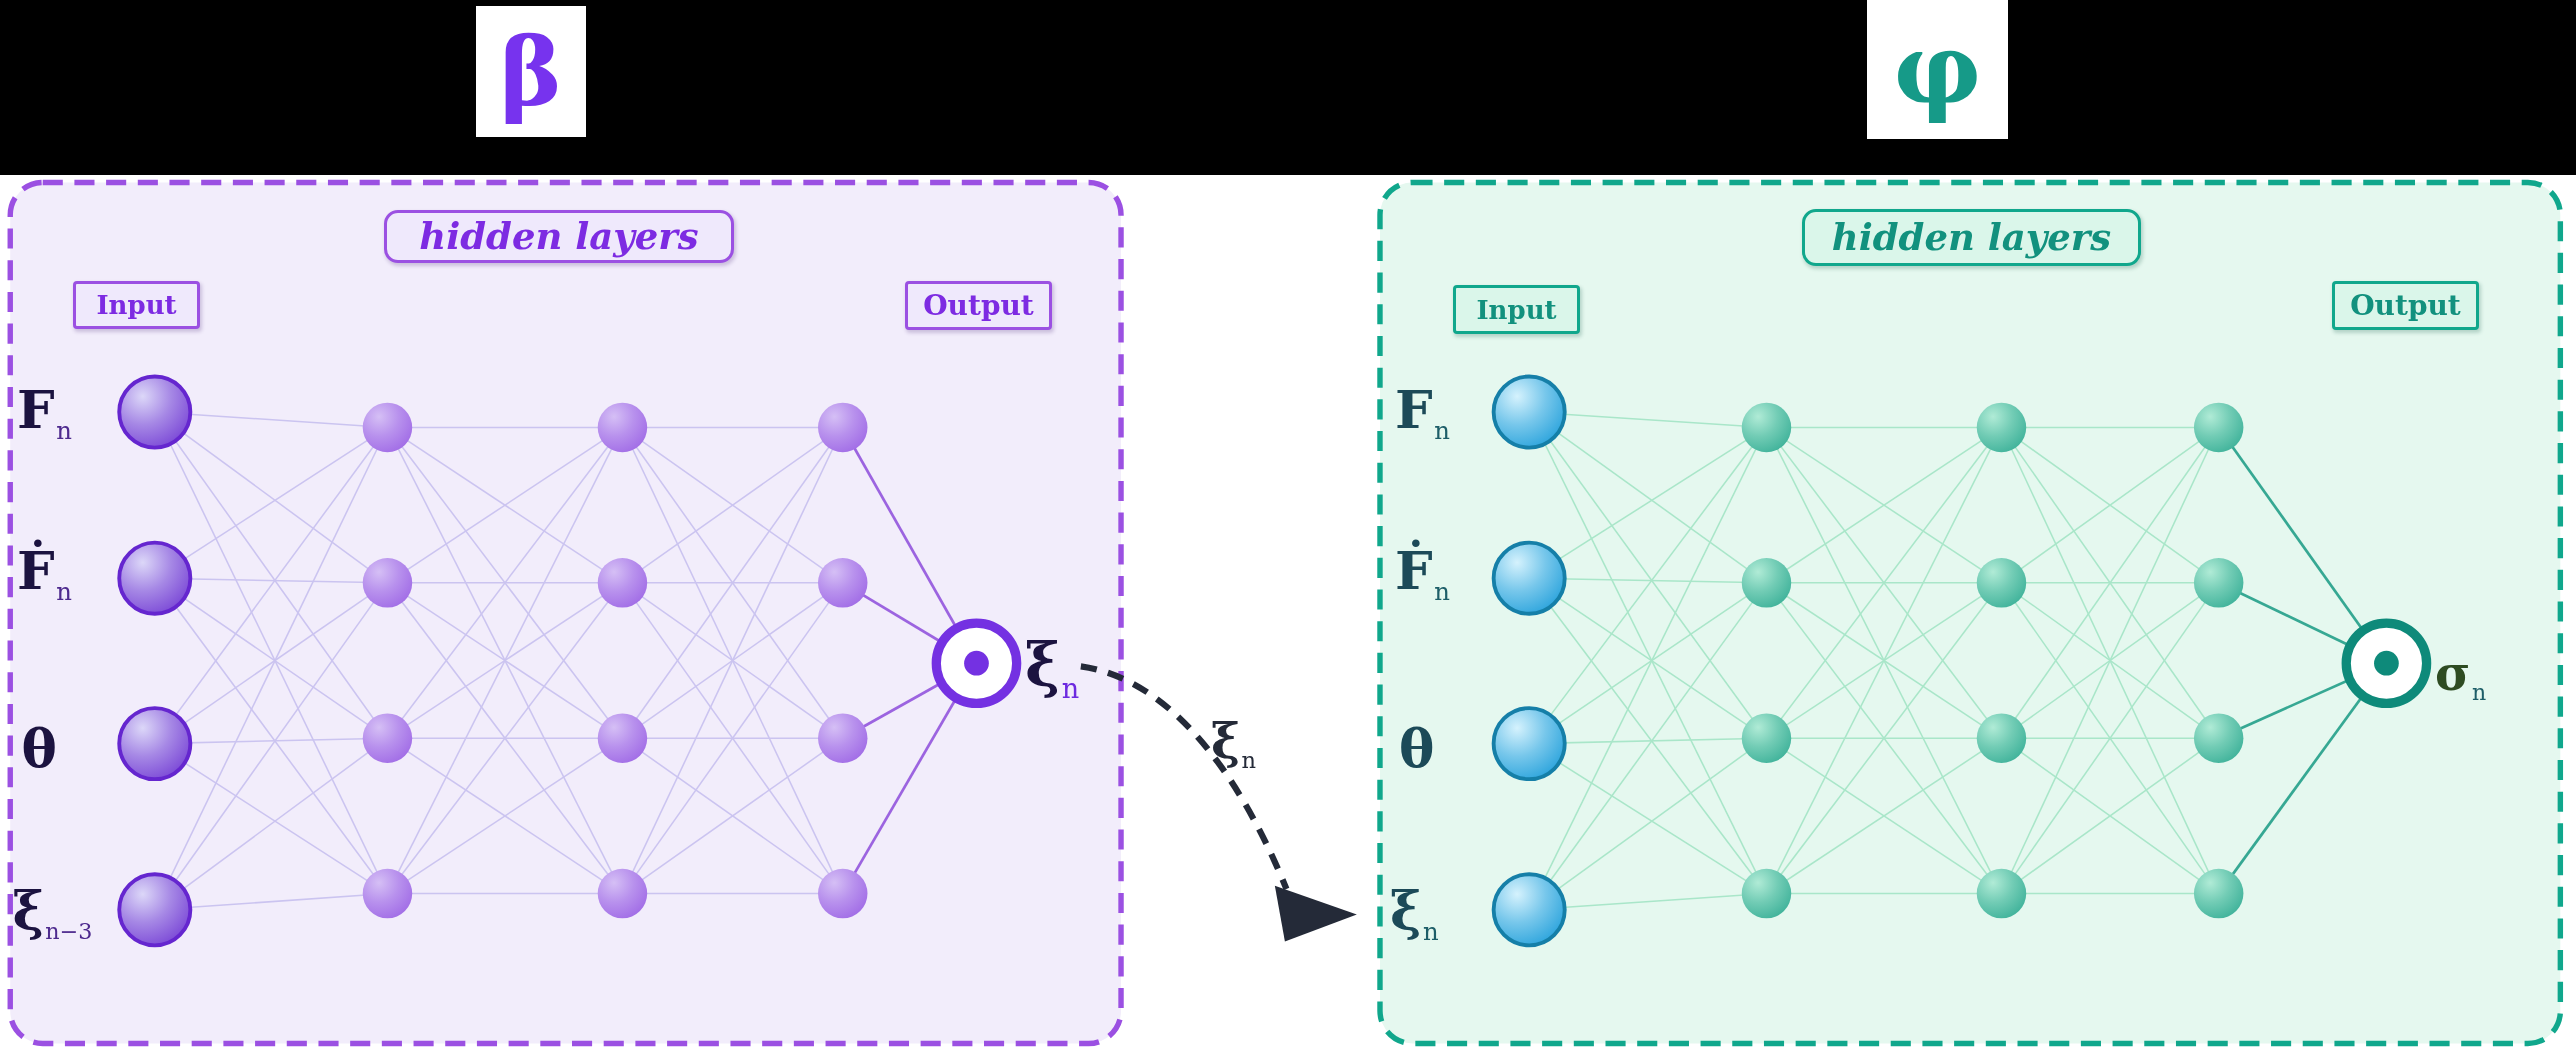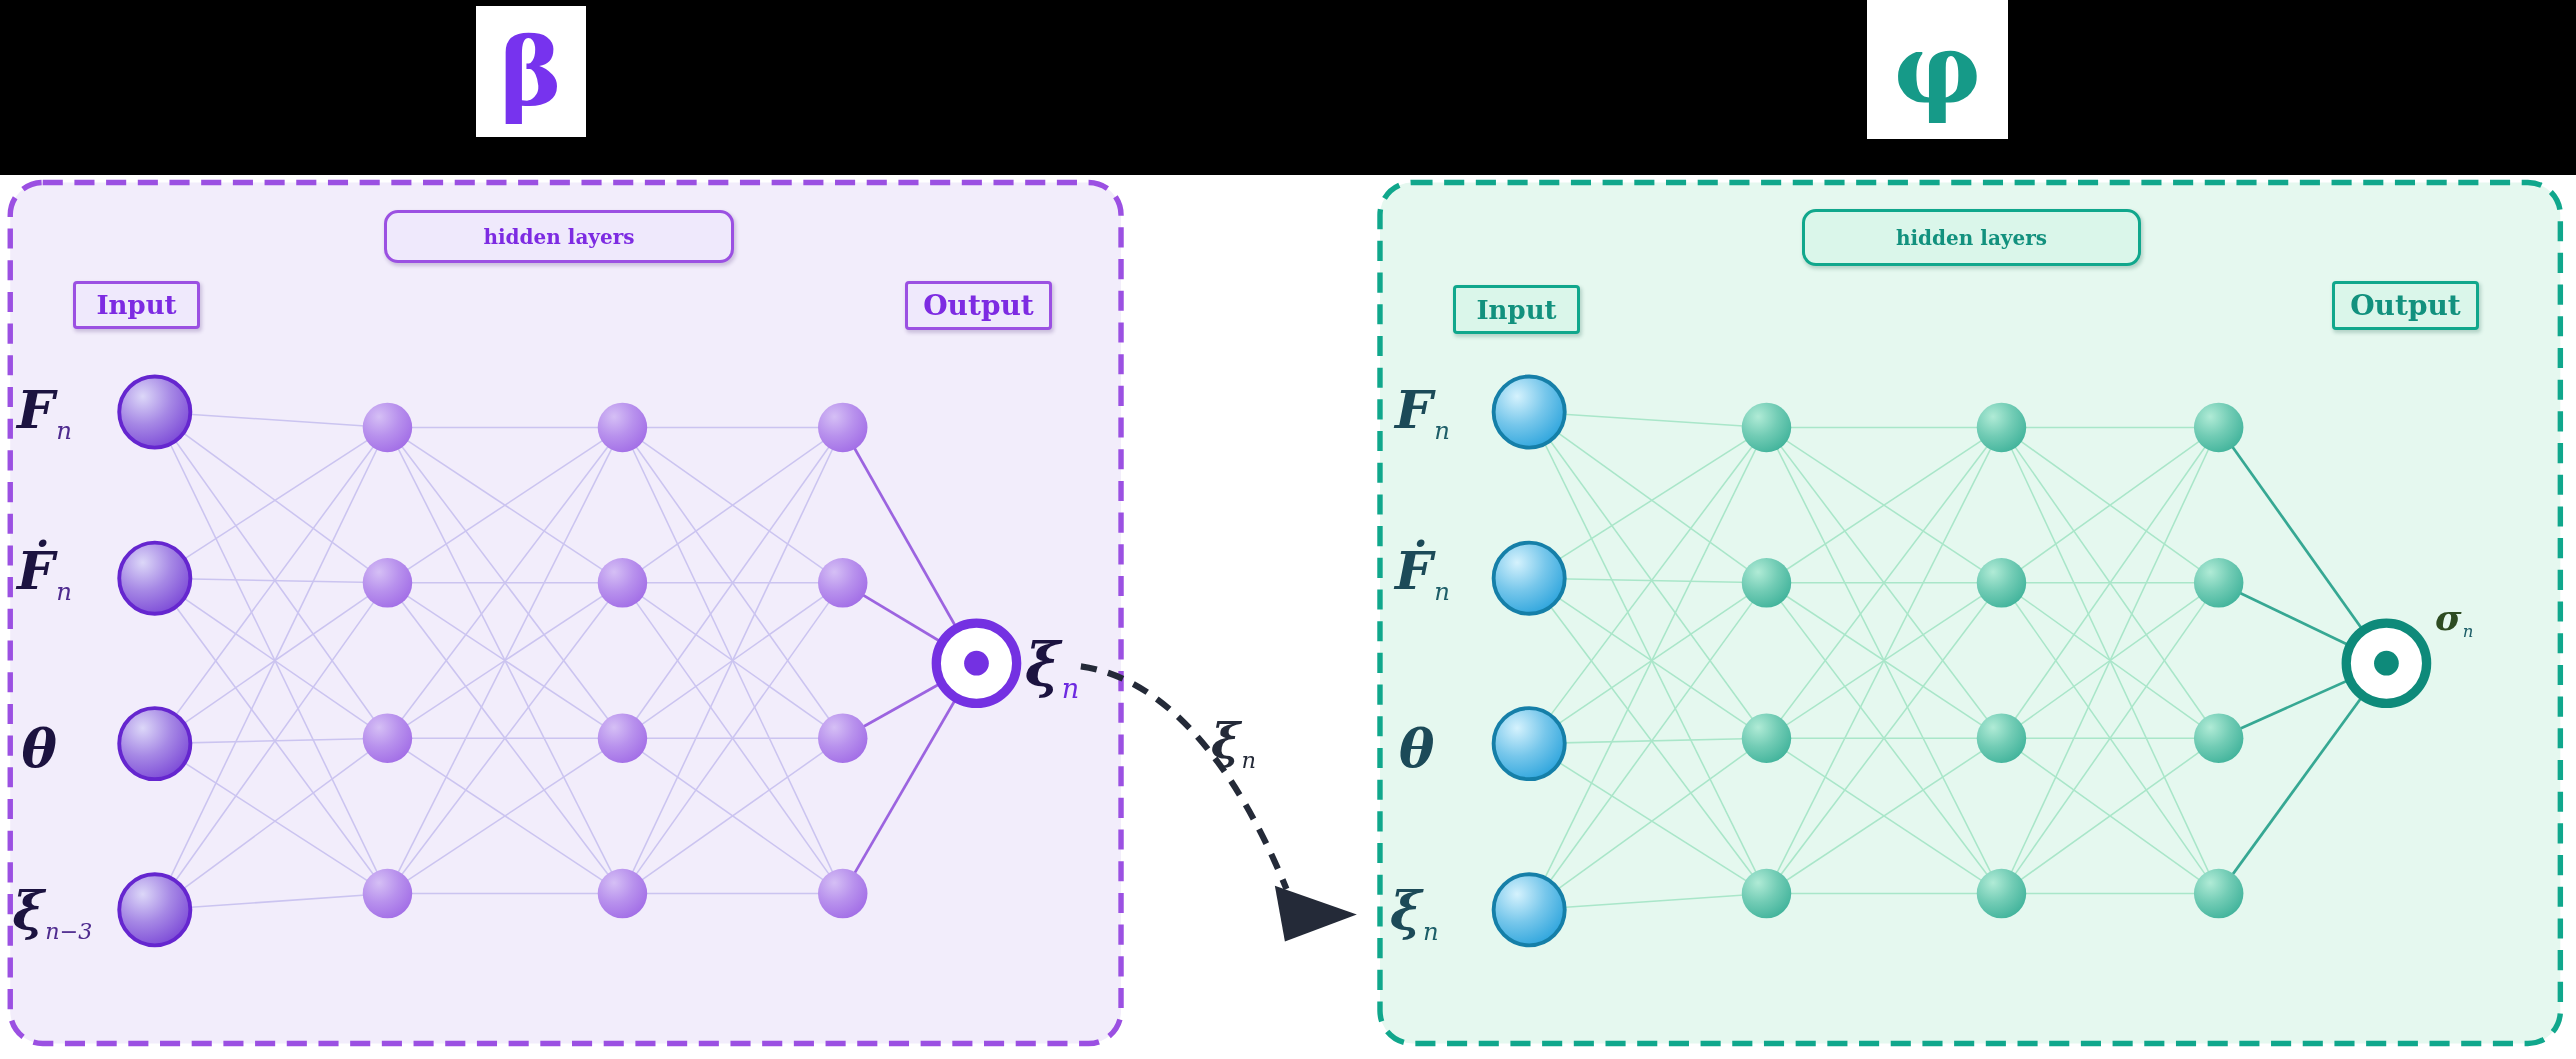--- a/index.html
+++ b/index.html
@@ -27,33 +27,33 @@
   #scene{position:absolute;left:0;top:0;}
 
   .pill{
     position:absolute;
     display:flex;align-items:center;justify-content:center;
     border:3.1px solid;box-sizing:border-box;
     font-weight:bold;line-height:1;
   }
   .pill.beta{background:var(--c-beta-box_bg);border-color:var(--c-beta-panel_border);color:var(--c-beta-box_text);box-shadow:1.5px 2.3px 3.9px rgba(70,30,120,0.22);}
   .pill.phi{background:var(--c-phi-box_bg);border-color:var(--c-phi-panel_border);color:var(--c-phi-box_text);box-shadow:1.5px 2.3px 3.9px rgba(10,80,65,0.22);}
-  .pill.hidden-pill{border-radius:14px;font-size:20px;}
+  .pill.hidden-pill{font-style:italic;border-radius:14px;font-size:37px;}
   .pill.io-pill{border-radius:4px;}
 
   #beta-hidden-pill{left:384px;top:210px;width:350px;height:53px;}
   #phi-hidden-pill{left:1802px;top:209px;width:339px;height:57px;}
   #beta-input-pill{left:73px;top:281px;width:127px;height:48px;font-size:26px;}
   #phi-input-pill{left:1453px;top:285px;width:127px;height:49px;font-size:26px;}
   #beta-output-pill{left:905px;top:281px;width:147px;height:49px;font-size:28px;}
   #phi-output-pill{left:2332px;top:281px;width:147px;height:49px;font-size:28px;}
 
   .mlabel{
     position:absolute;line-height:1;
-    font-weight:bold;font-style:italic;white-space:nowrap;
+    font-weight:bold;white-space:nowrap;
   }
   .mlabel .sub{
     font-size:0.46em;font-weight:normal;
     position:relative;top:0.44em;margin-left:0.07em;
   }
   .mlabel.beta{color:var(--c-beta-label_main);}
   .mlabel.beta .sub{color:var(--c-beta-label_sub);}
   .mlabel.phi{color:var(--c-phi-label_main);}
   .mlabel.phi .sub{color:var(--c-phi-label_sub);}
 
@@ -63,21 +63,21 @@
   #beta-in-label-3{left:12.4px;top:884px;font-size:53px;}
   #beta-in-label-3 .sub{font-size:0.42em;}
 
   #phi-in-label-0{left:1395px;top:383px;font-size:53px;}
   #phi-in-label-1{left:1395px;top:544px;font-size:53px;}
   #phi-in-label-2{left:1399px;top:722px;font-size:53px;}
   #phi-in-label-3{left:1390px;top:884px;font-size:53px;}
 
   #beta-out-label{left:1025px;top:636px;font-size:59px;color:var(--c-beta-out_main);}
   #beta-out-label .sub{color:var(--c-beta-out_sub);}
-  #phi-out-label{left:2435px;top:599px;font-size:36px;color:var(--c-phi-out_main);}
+  #phi-out-label{left:2435px;top:649px;font-size:48px;color:var(--c-phi-out_main);}
   #phi-out-label .sub{color:var(--c-phi-out_sub);}
 
   #arrow-label{left:1211px;top:717px;font-size:49px;color:var(--c-arrow);}
   #arrow-label .sub{color:var(--c-arrow);}
 </style>
 </head>
 <body>
 
 <div id="topbar"></div>
 

